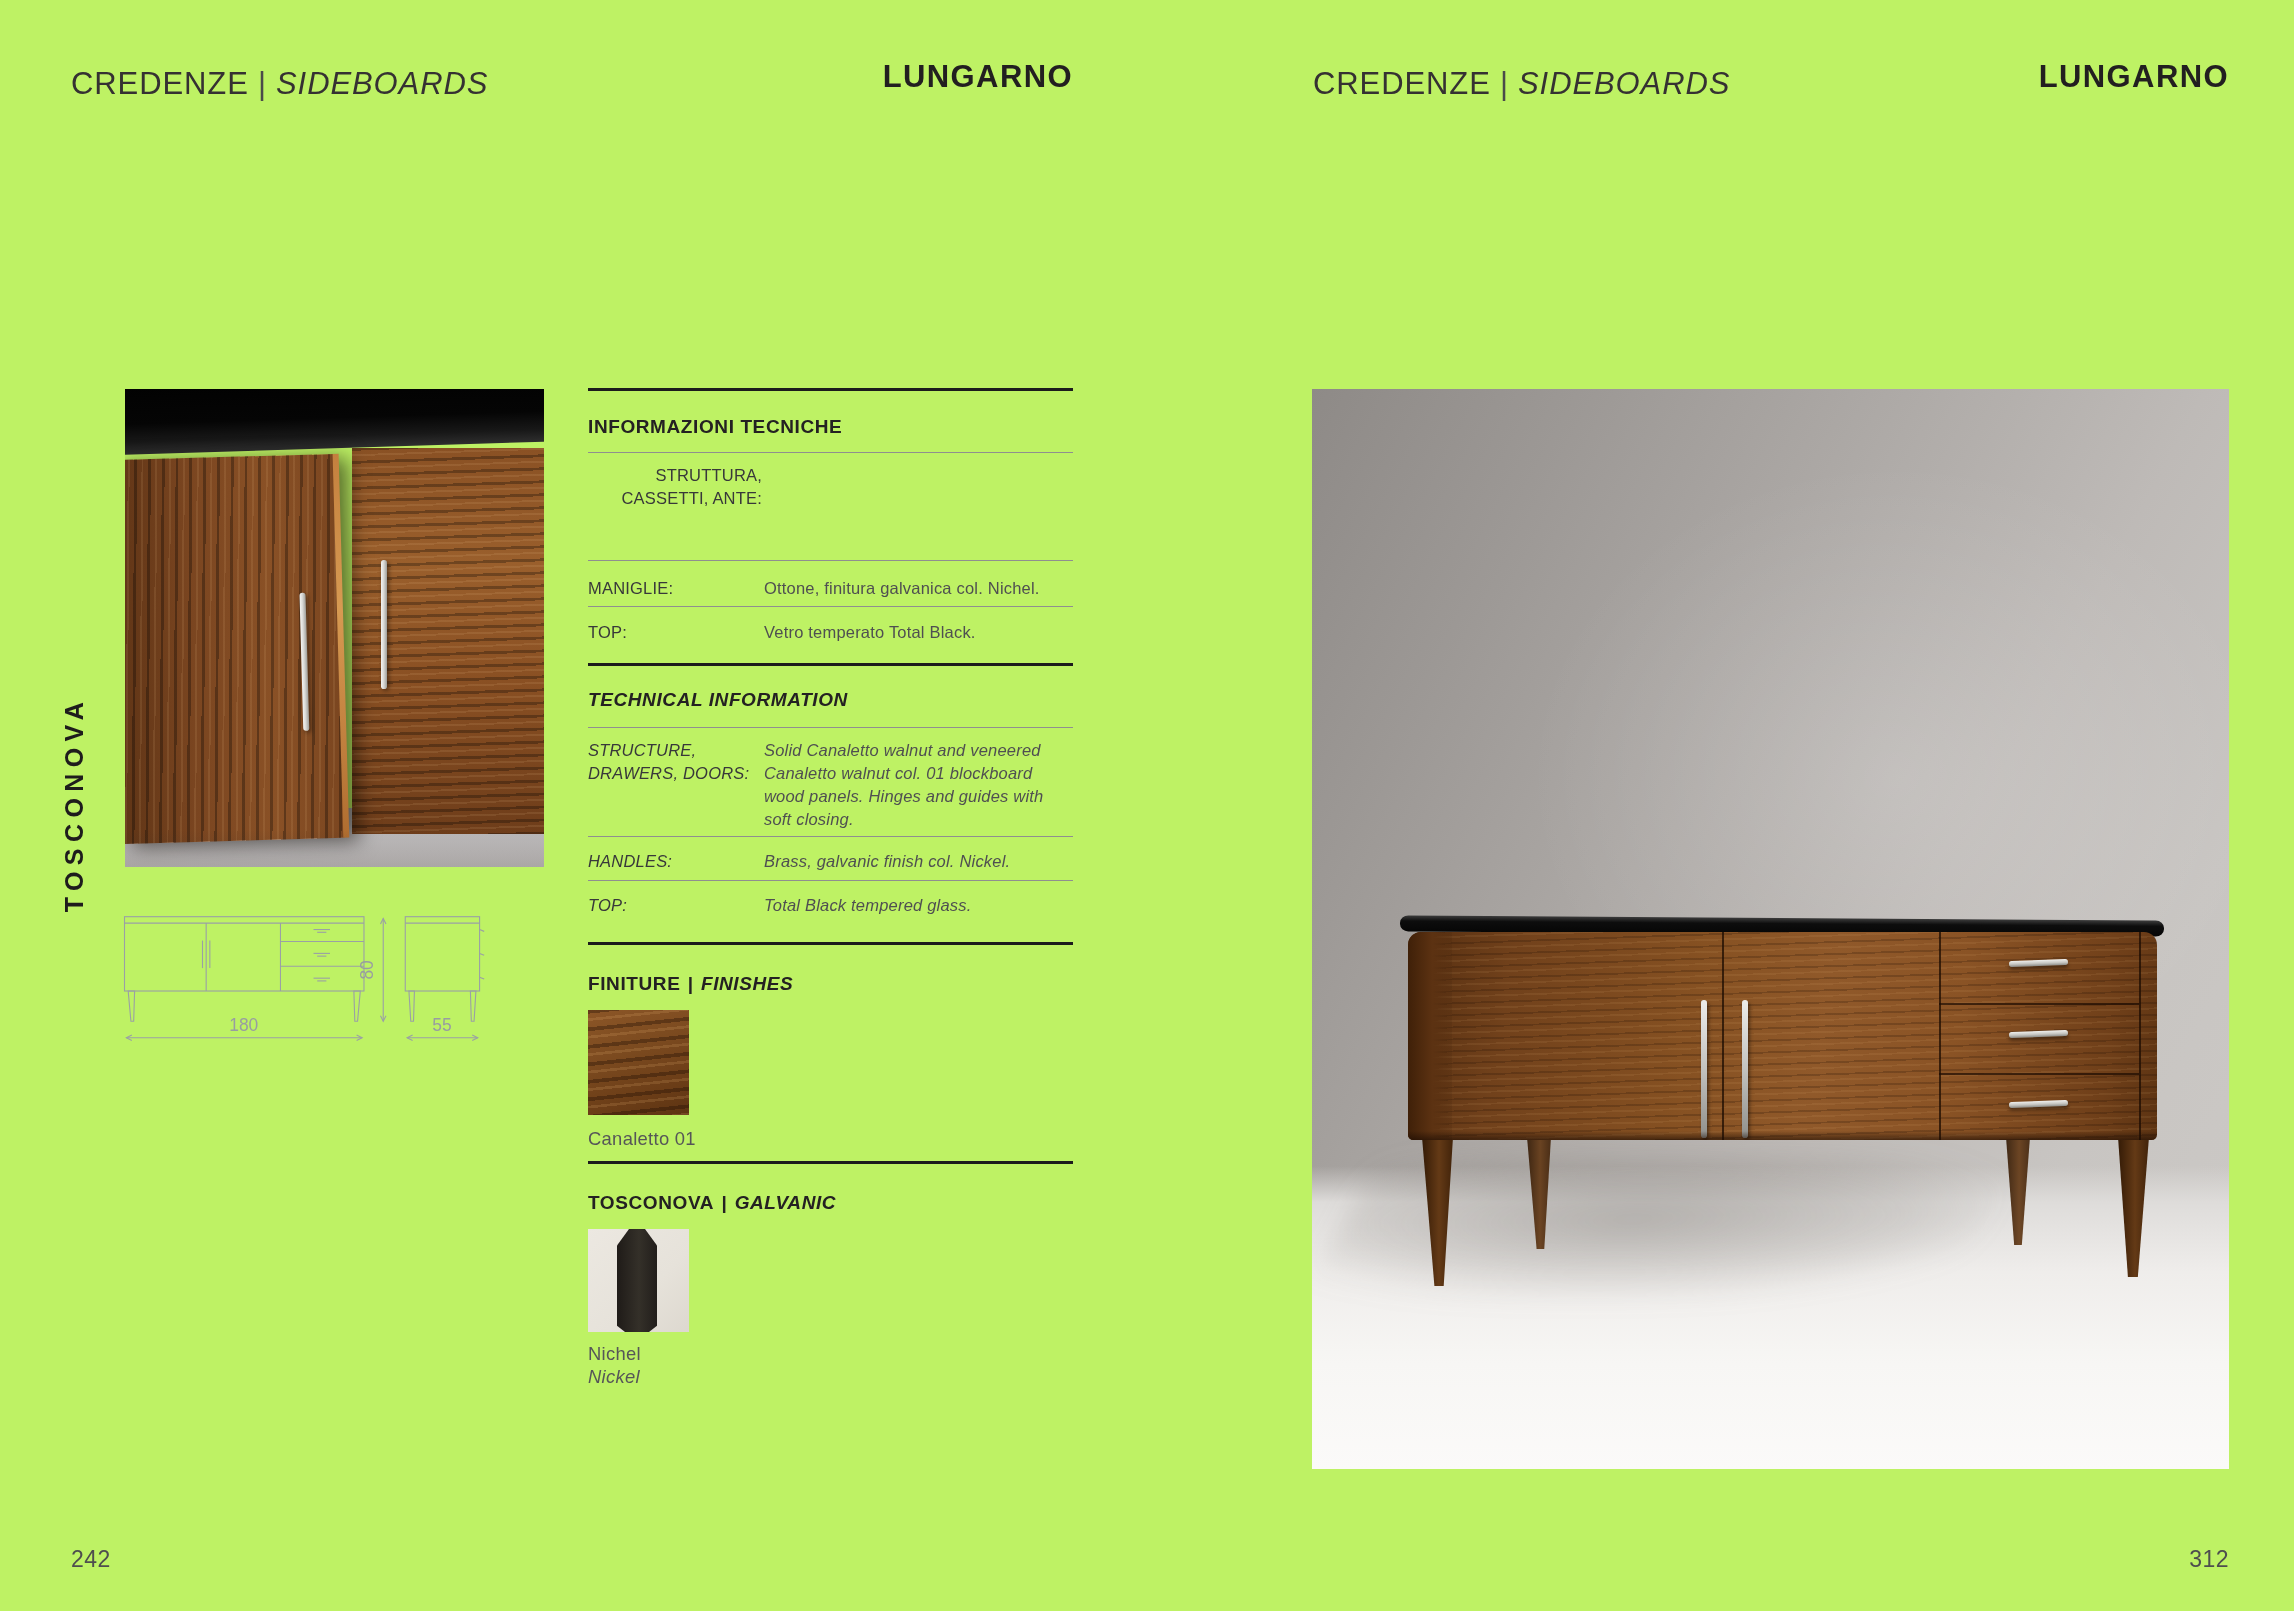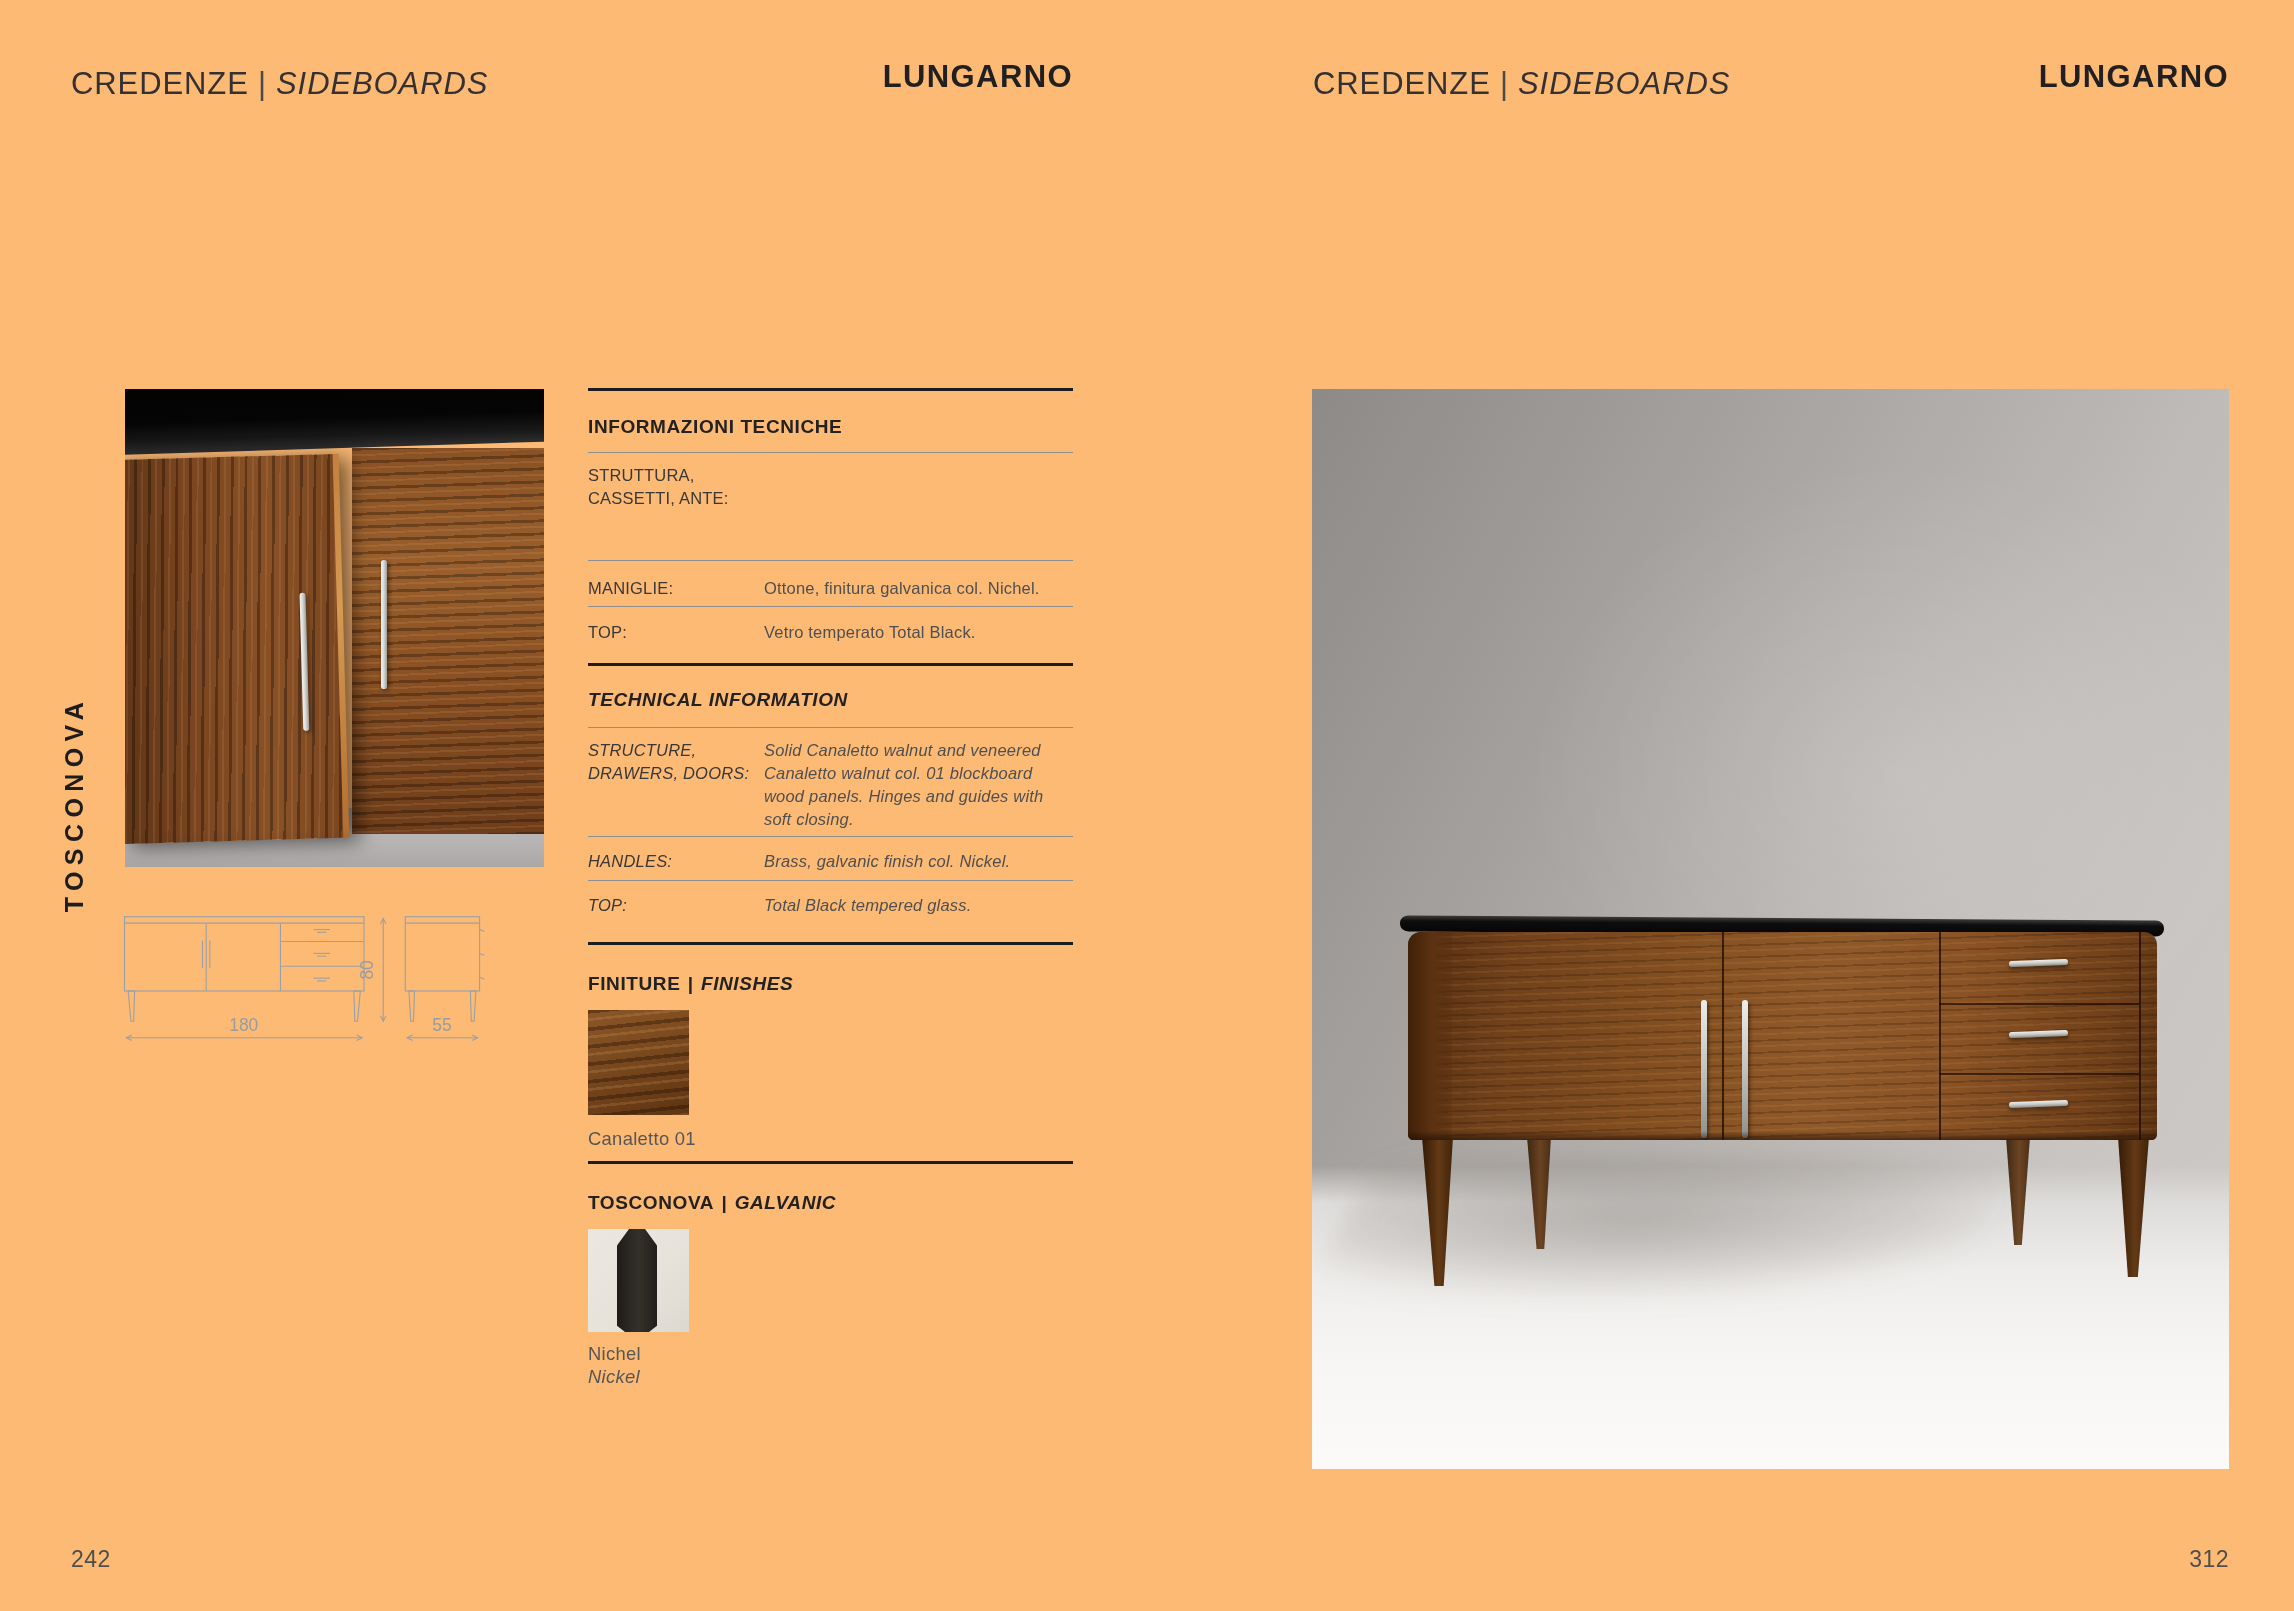--- a/index.html
+++ b/index.html
@@ -1,16 +1,16 @@
 <!DOCTYPE html>
 <html style="font-size:14.7px"><head>
 <meta charset="utf-8">
 <style>
   html,body{margin:0;padding:0;background:#ffffff;}
-  .spread{position:relative;width:2295px;height:1612px;background:#fdba74;overflow:hidden;
+  .spread{position:relative;width:2295px;height:1612px;background:#bef264;overflow:hidden;
           font-family:"Liberation Sans",sans-serif;color:#333;}
 
   
   .cat-header{position:absolute;top:66px;font-size:31px;letter-spacing:0.9px;color:#353132;font-weight:400;white-space:pre;}
   .cat-header .sep{color:#4a4a4a;font-weight:300;padding:0 9.2px;}
   .cat-header .en{font-style:italic;}
   .brand{position:absolute;top:59px;font-size:31px;font-weight:700;letter-spacing:1.4px;color:#221f20;text-align:right;}
   .hdr-left{left:71px;}
   .brand-left{left:588px;width:485px;}
   .hdr-right{left:1313px;}
@@ -177,21 +177,21 @@
     <text x="136" y="131" text-anchor="middle" font-size="19">180</text>
     <text x="277" y="64" text-anchor="middle" font-size="19" transform="rotate(-90 277 64)">80</text>
     <text x="352" y="131" text-anchor="middle" font-size="19">55</text>
   </svg>
 
   <div class="tech">
     <div class="rule thick" style="top:388px;"></div>
     <div class="sec-title" style="top:416px;">INFORMAZIONI TECNICHE</div>
     <div class="rule" style="top:452px;"></div>
 
-    <div class="lbl it-style" style="top:464px;">STRUTTURA,
+    <div class="lbl it-style" style="top:464px;text-align:right;">STRUTTURA,
 CASSETTI, ANTE:</div>
     <div class="rule" style="top:560px;"></div>
 
     <div class="lbl it-style" style="top:577px;">MANIGLIE:</div>
     <div class="val it-style" style="top:577px;">Ottone, finitura galvanica col. Nichel.</div>
     <div class="rule" style="top:606px;"></div>
 
     <div class="lbl it-style" style="top:621px;">TOP:</div>
     <div class="val it-style" style="top:621px;">Vetro temperato Total Black.</div>
     <div class="rule thick" style="top:663px;"></div>

